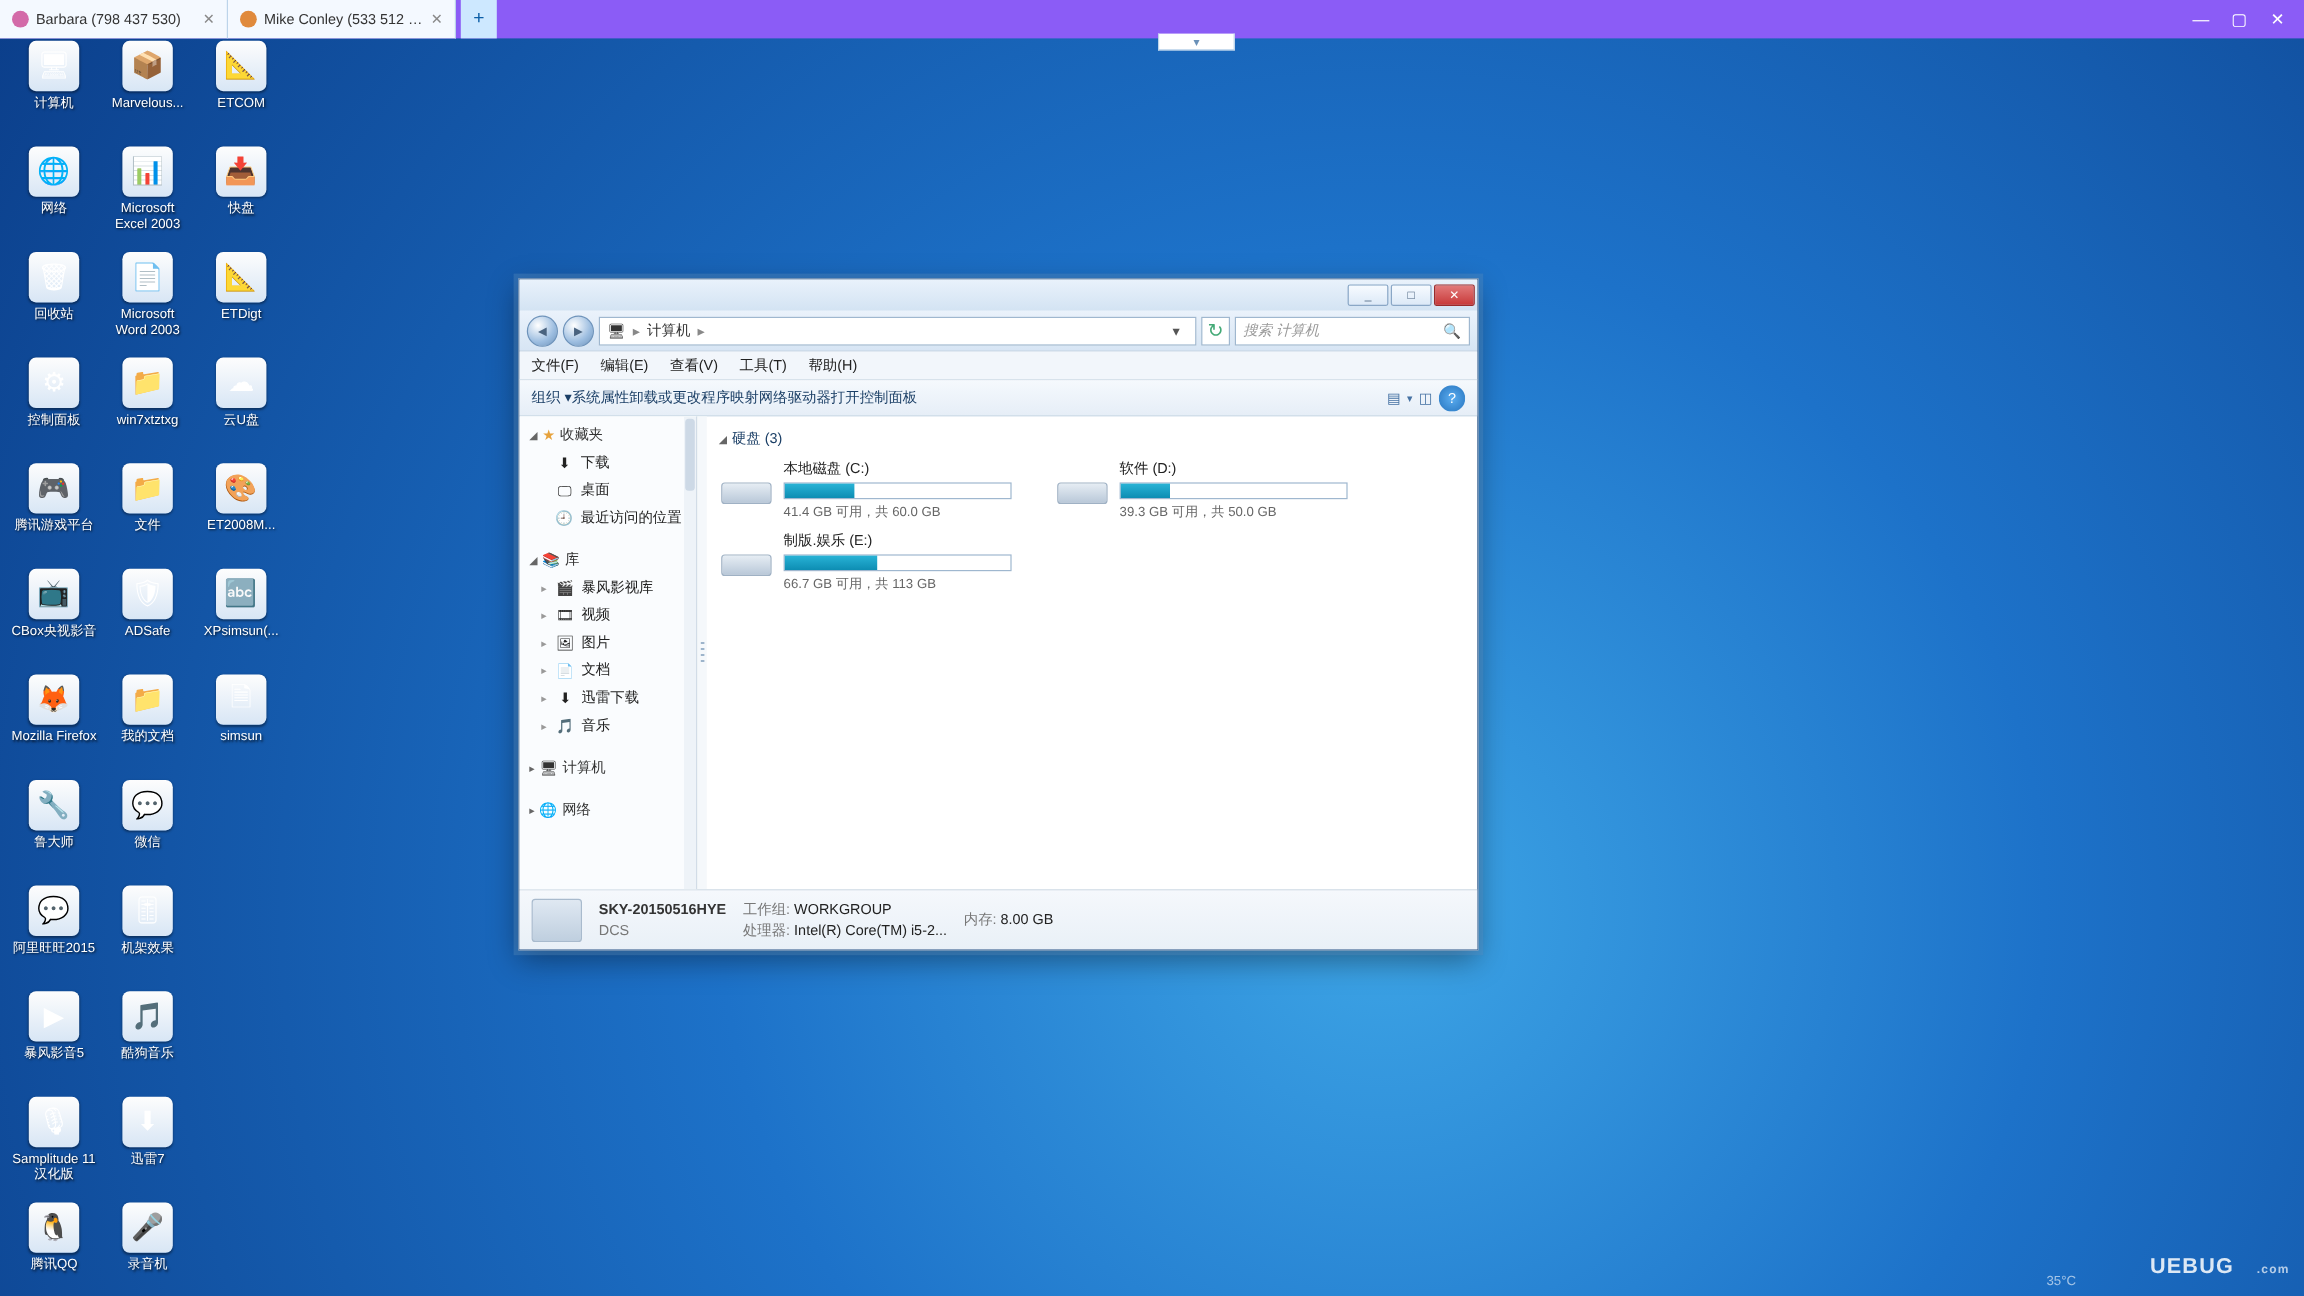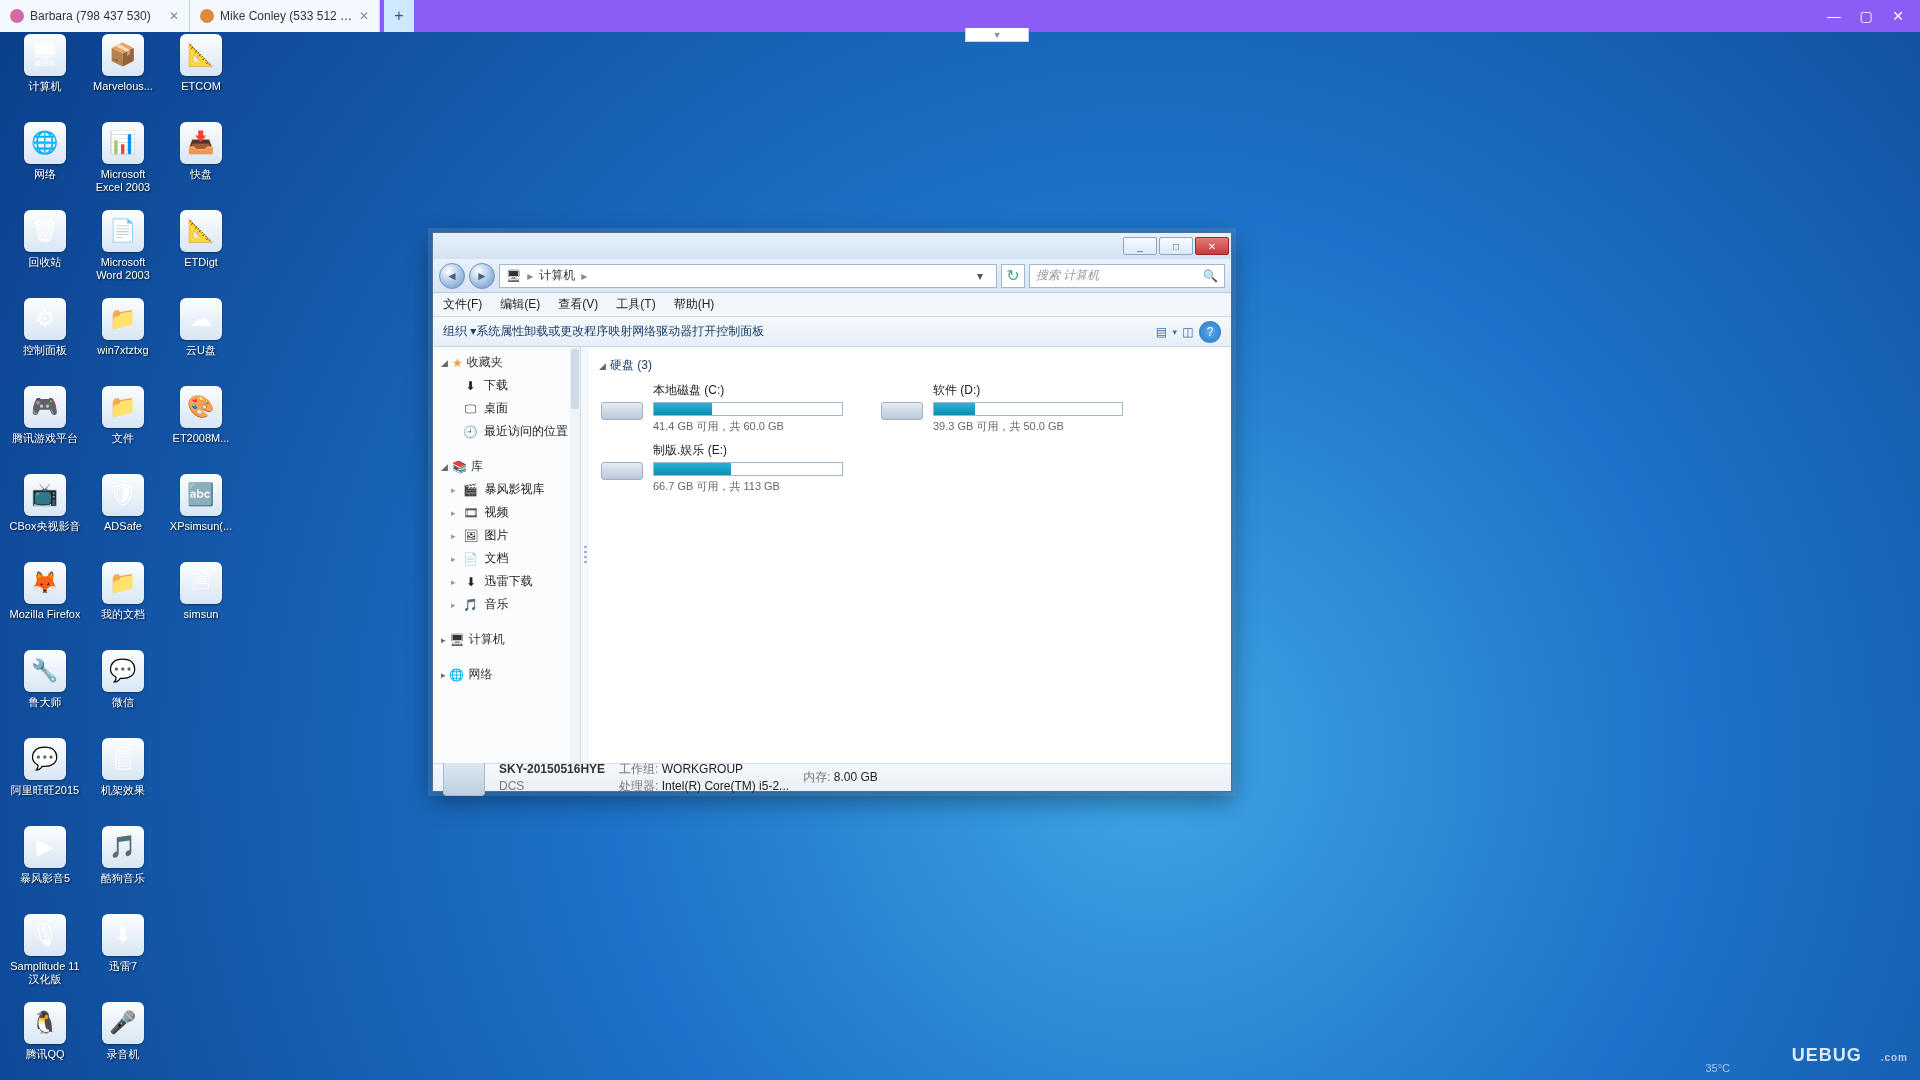--- a/index.html
+++ b/index.html
@@ -145,21 +145,21 @@
   width:42px;height:18px;background:linear-gradient(#e6edf4,#b9c8d8);border-radius:3px;border:1px solid #9fb1c4;
 }
 .drive .info { flex:1; font-size:12px; }
 .drive .name { color:#222; }
 .drive .bar { height:14px; border:1px solid #9fb7cf; background:#fff; margin:3px 0; position:relative; width:190px;}
 .drive .bar .fill { position:absolute; left:0; top:0; bottom:0; background:linear-gradient(#28b3d6,#0d8db3); }
 .drive .stat { color:#666; font-size:11px; }
 
 
 .details {
-  height:28px; border-top:1px solid #d2dce7;
+  height:50px; border-top:1px solid #d2dce7;
   background:linear-gradient(#f5f8fc,#e9f0f7);
   display:flex; align-items:center; gap:14px; padding:0 10px;
   font-size:12px; color:#333;
 }
 .details .thumb { width:42px;height:36px;background:linear-gradient(#dfe8f2,#bfcfdf);border:1px solid #a8bacd;border-radius:3px;}
 .details .col { line-height:1.4; }
 .details .k { color:#777; }
 .details .v { color:#222; }
 
 .watermark { position:absolute; right:12px; bottom:14px; color:#fff; font-size:18px; font-weight:bold; opacity:.85; letter-spacing:1px;}

